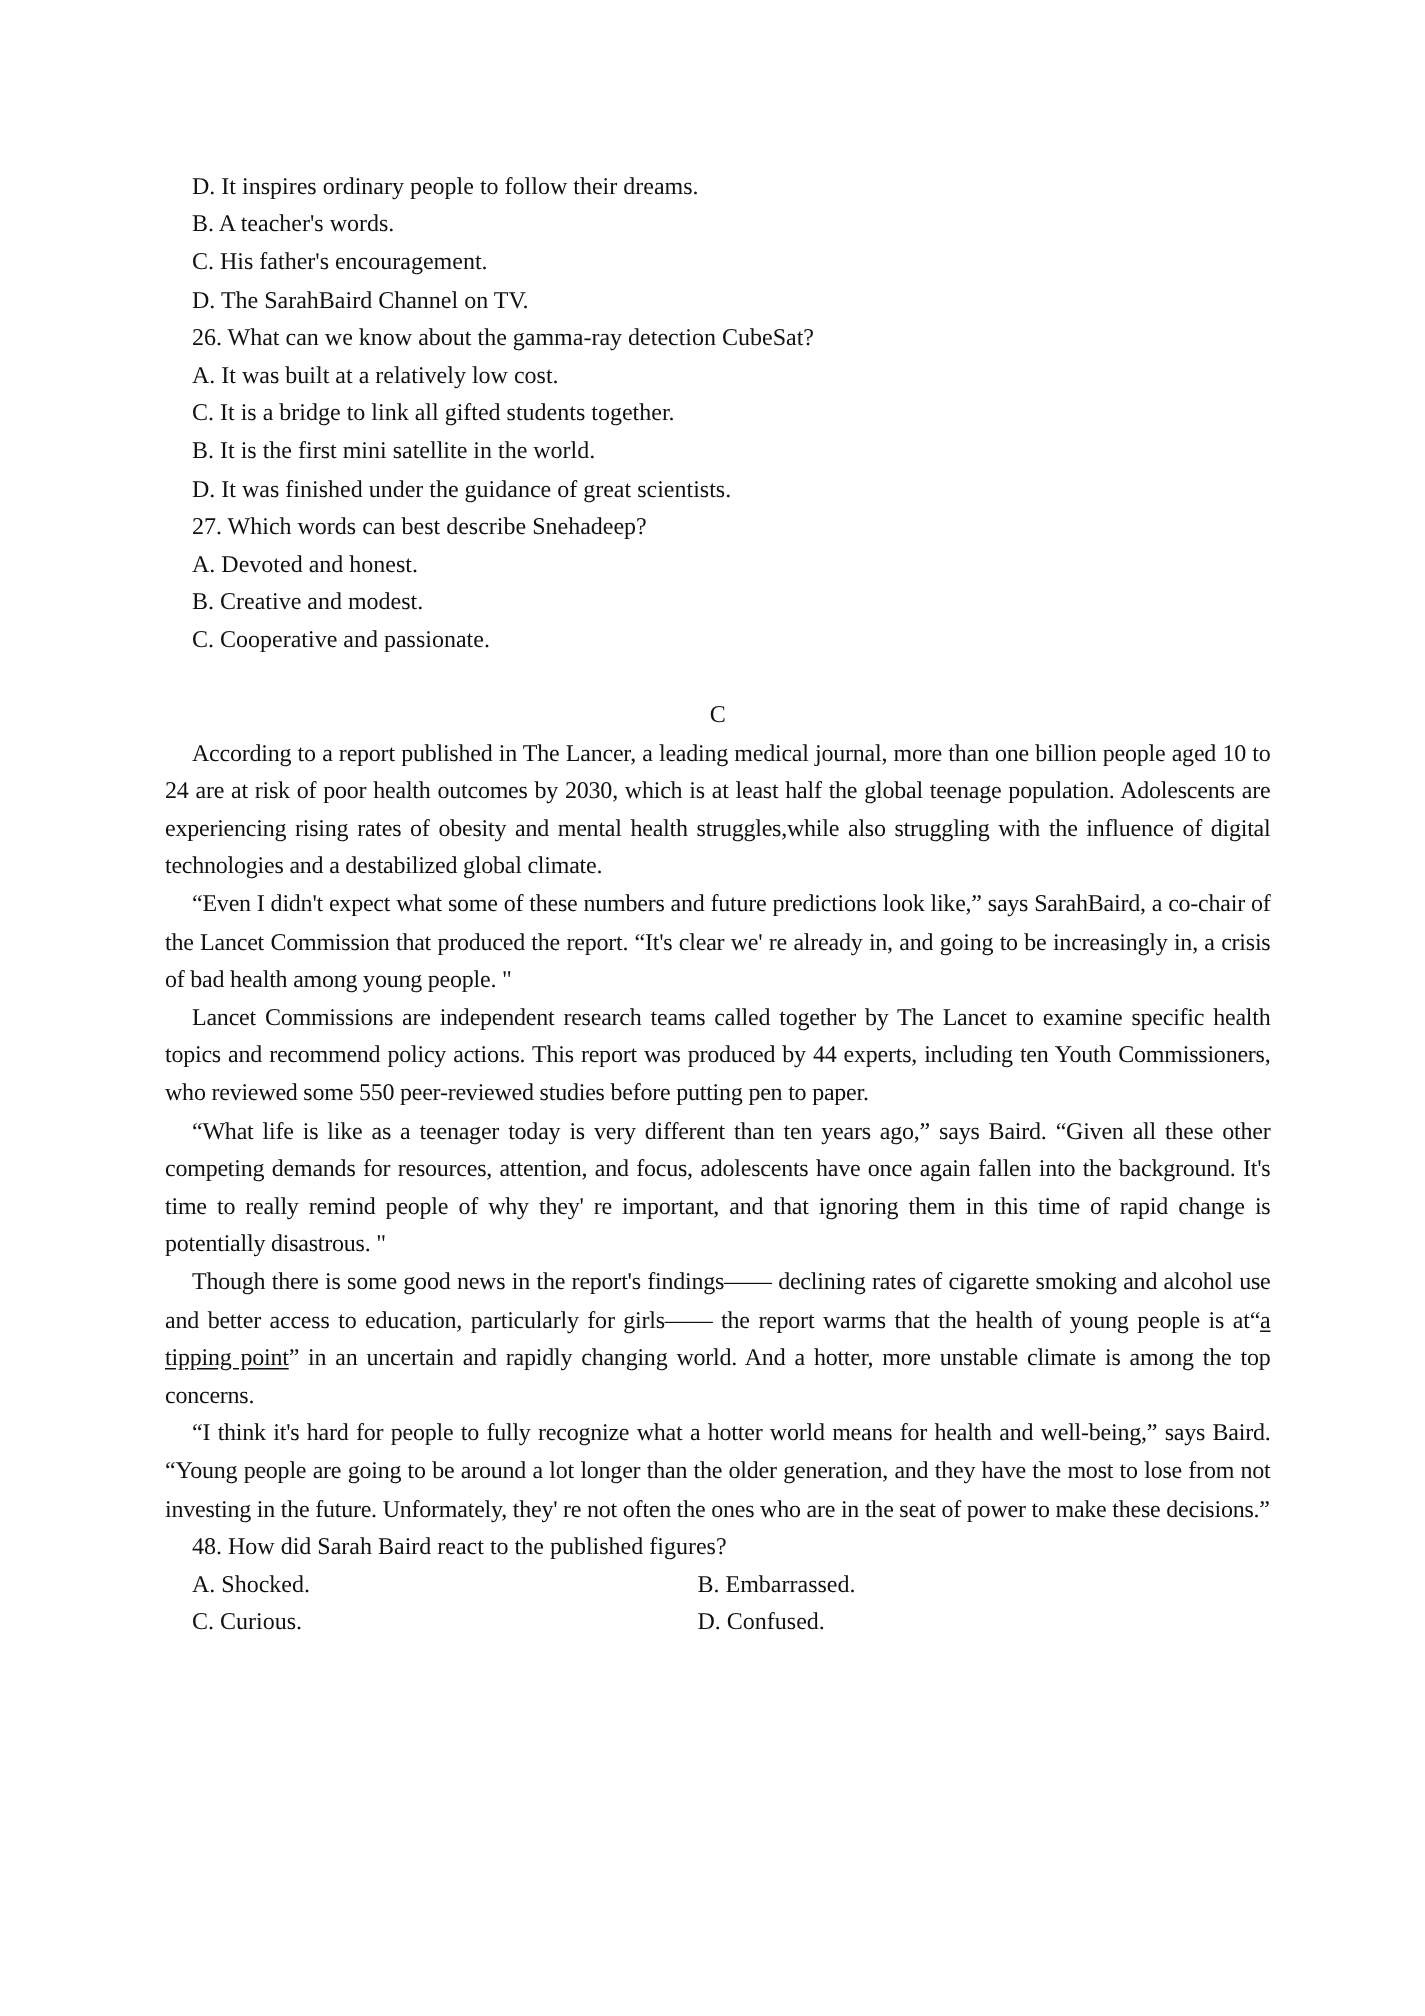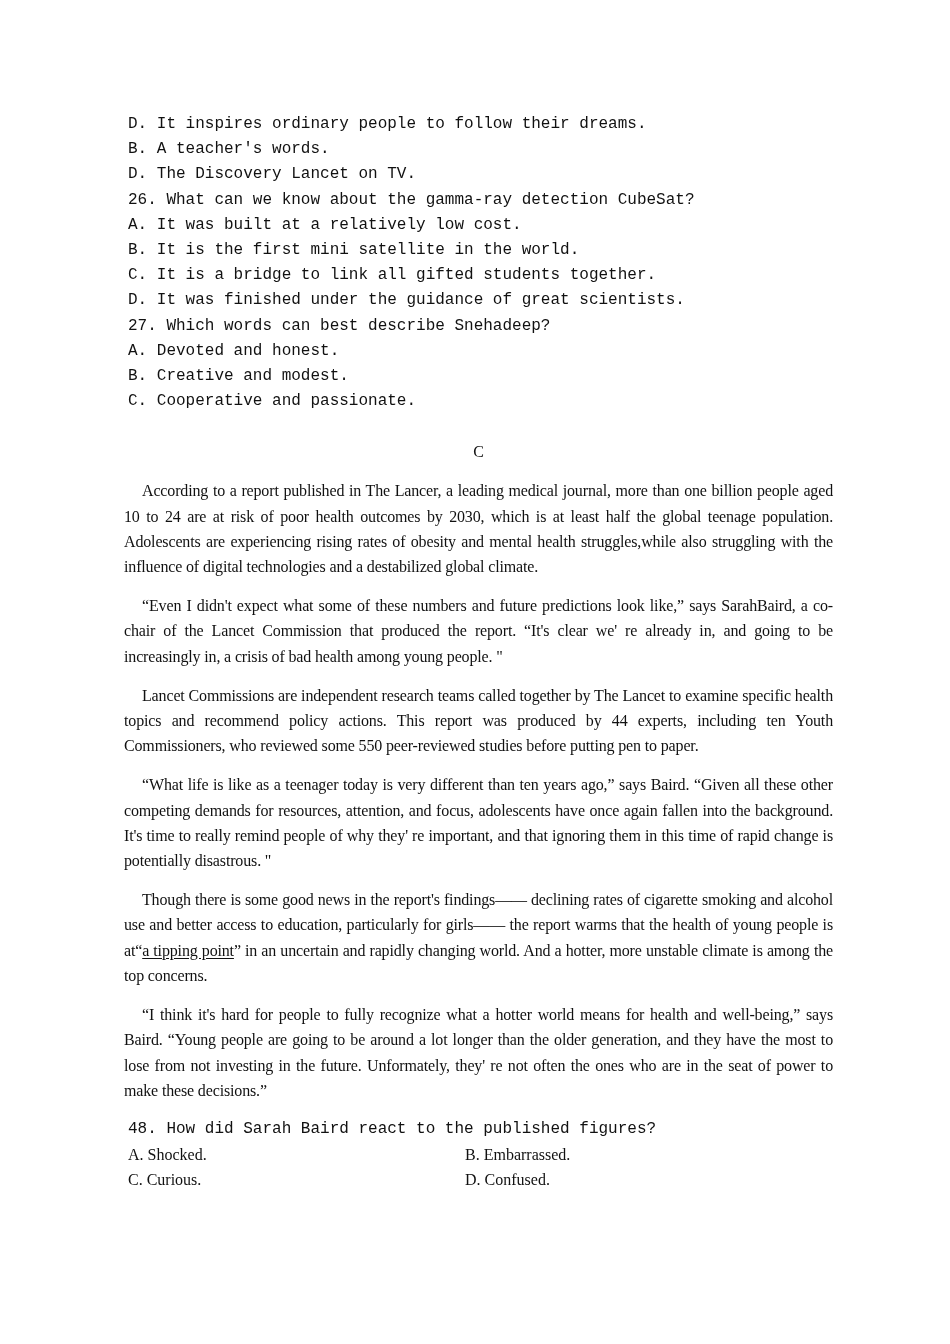--- a/index.html
+++ b/index.html
@@ -4,42 +4,43 @@
 <style>
   html, body { margin: 0; padding: 0; background: #ffffff; }
   body {
     width: 950px; height: 1344px; position: relative; overflow: hidden;
     font-family: "Liberation Serif", "DejaVu Serif", serif;
     color: #111111;
     font-size: 16px;
   }
   .page { position: absolute; left: 110px; top: 112px; width: 737px; }
   .line { height: 25.2px; line-height: 25.2px; white-space: nowrap; }
-  .indent { padding-left: 18px; font-family: Liberation Mono, monospace; }
+  .indent { padding-left: 18px; }
   .gap { height: 25px; }
   .section-title { text-align: center; height: 25.2px; line-height: 25.2px; }
-  .para { text-align: justify; line-height: 25.2px; text-indent: 18px; margin: 14px; }
+  .para { text-align: justify; line-height: 25.2px; text-indent: 18px; margin: 0; }
   .para.condensed { letter-spacing: -0.15px; }
   .u { text-decoration: underline; text-underline-offset: 2px; }
   .opt-row { display: flex; height: 25.2px; line-height: 25.2px; padding-left: 18px; font-family: Liberation Serif, serif; }
   .opt-row .col { width: 337px; white-space: nowrap; }
 </style>
 </head>
 <body>
 
 <div class="page">
 
   <div>
     <div class="line indent">D. It inspires ordinary people to follow their dreams.</div>
     <div class="line indent">B. A teacher's words.</div>
-    <div class="line indent">D. The Discovery Lancet on TV.</div>
+    <div class="line indent">C. His father's encouragement.</div>
+    <div class="line indent">D. The SarahBaird Channel on TV.</div>
     <div class="line indent">26. What can we know about the gamma-ray detection CubeSat?</div>
     <div class="line indent">A. It was built at a relatively low cost.</div>
+    <div class="line indent">C. It is a bridge to link all gifted students together.</div>
     <div class="line indent">B. It is the first mini satellite in the world.</div>
-    <div class="line indent">C. It is a bridge to link all gifted students together.</div>
     <div class="line indent">D. It was finished under the guidance of great scientists.</div>
     <div class="line indent">27. Which words can best describe Snehadeep?</div>
     <div class="line indent">A. Devoted and honest.</div>
     <div class="line indent">B. Creative and modest.</div>
     <div class="line indent">C. Cooperative and passionate.</div>
   </div>
 
   <div class="gap"></div>
 
   <div class="section-title">C</div>

